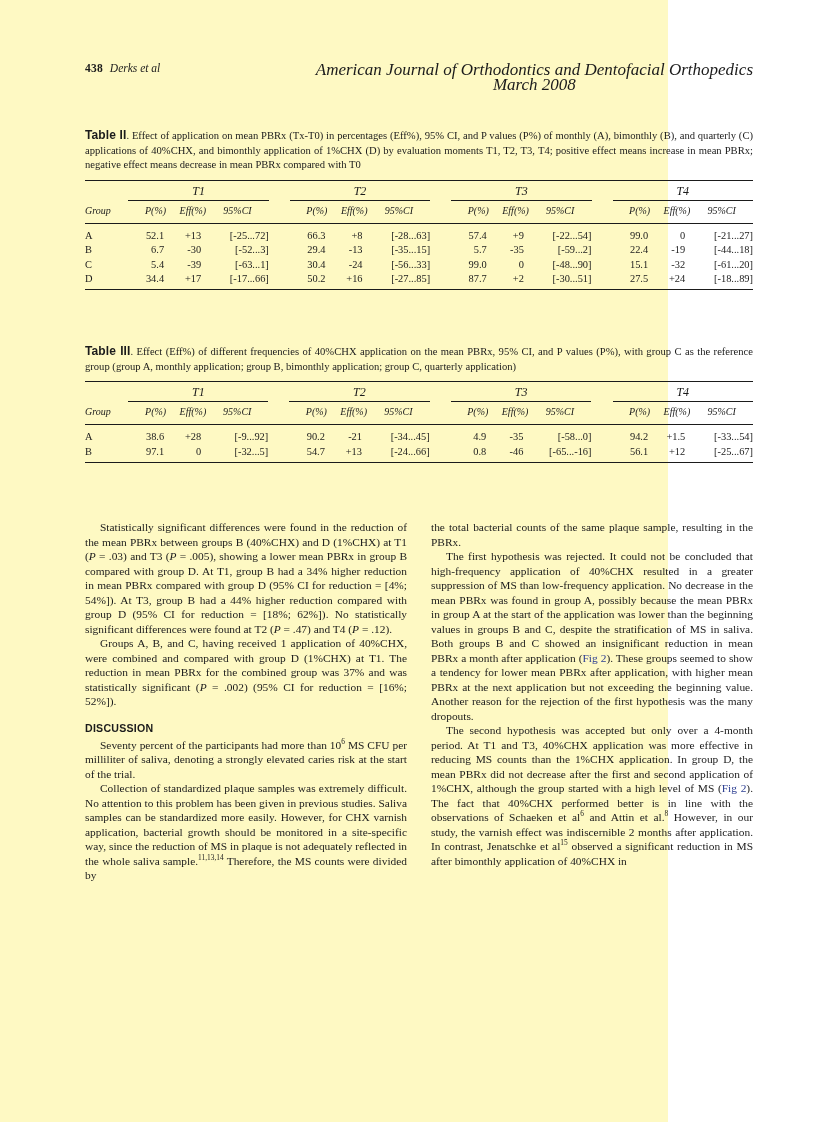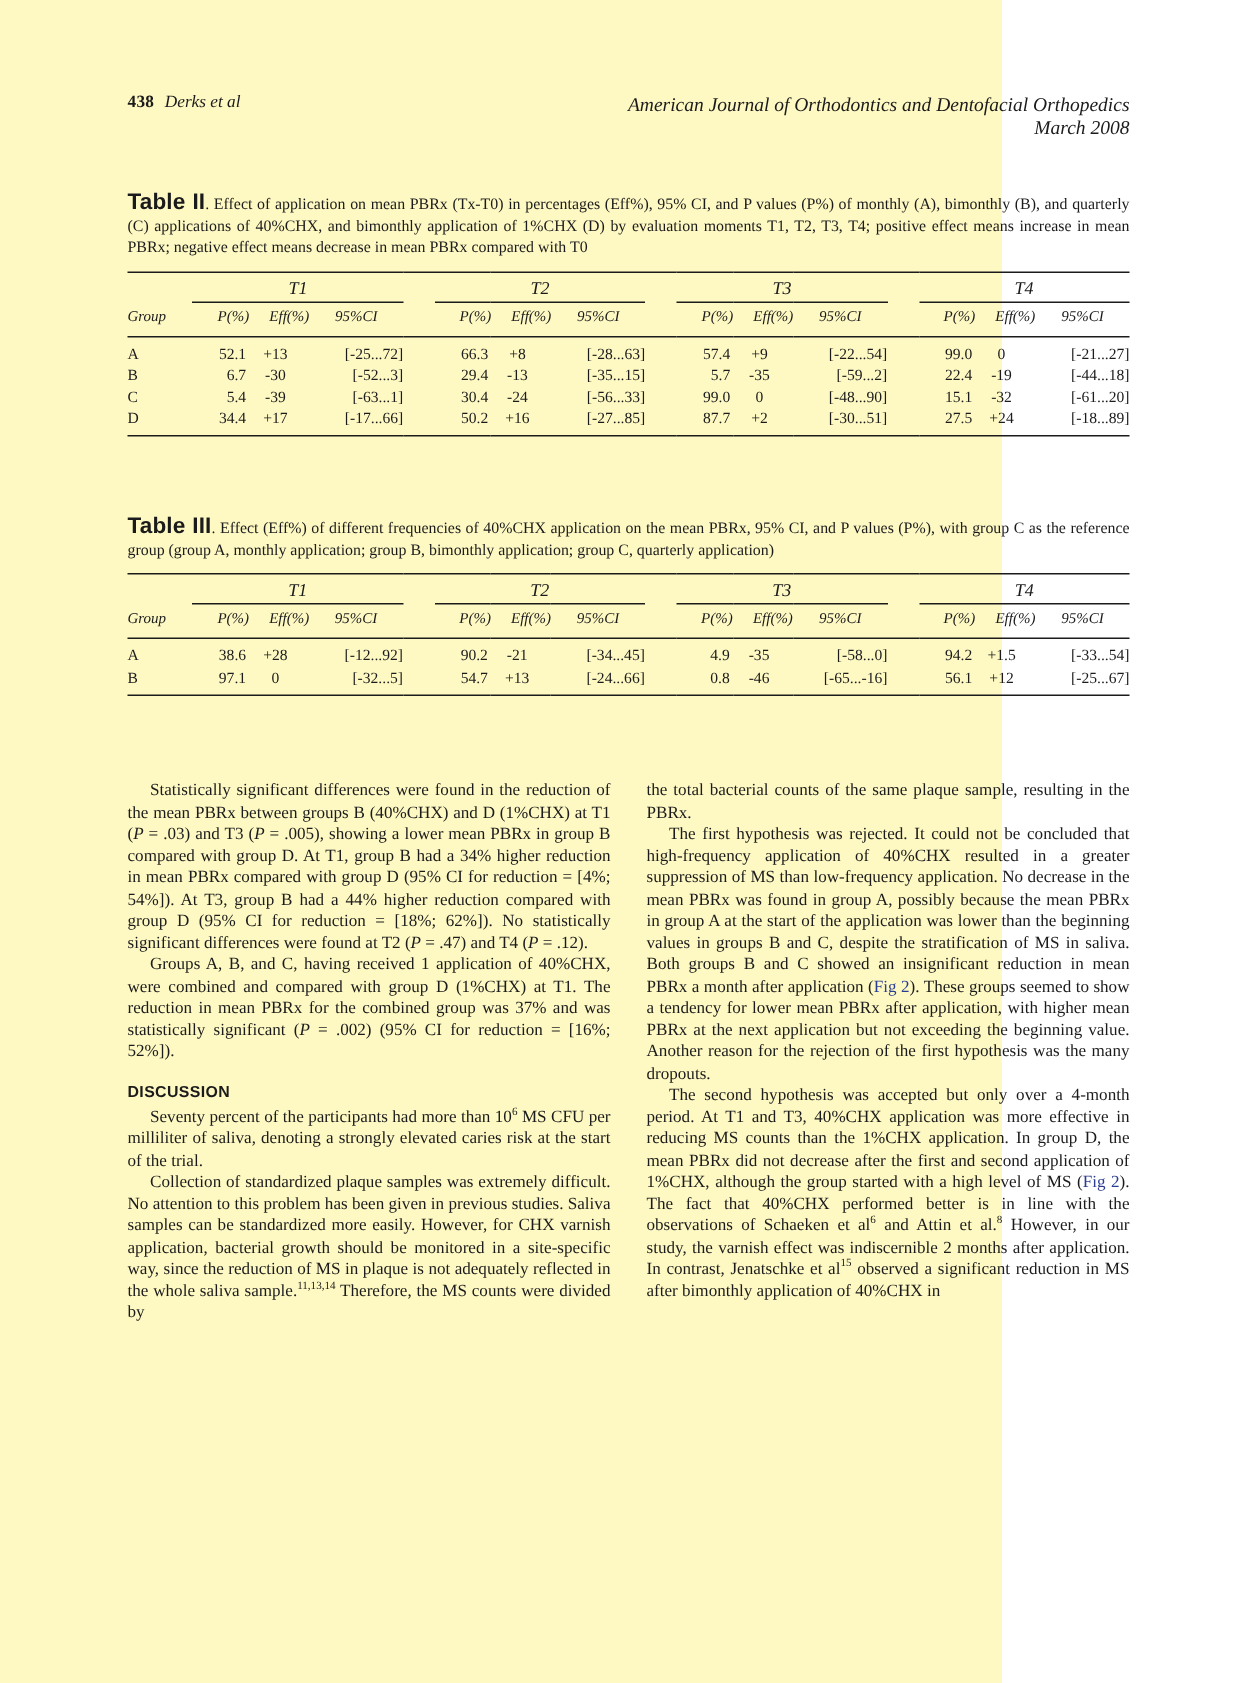--- a/index.html
+++ b/index.html
@@ -43,37 +43,37 @@
     font-style: normal;
     letter-spacing: .2px;
   }
   .runhead-left .authors {
     font-style: italic;
     margin-left: 7px;
   }
   .runhead-right {
     position: absolute;
     right: 0; top: 0;
-    text-align: right;
+    text-align: center;
     font-style: italic;
-    font-size: 13px;
+    font-size: 17px;
     line-height: 15px;
   }
 
   
   .table-block { position: absolute; left: 85px; width: 668px; }
   .tbl-caption {
     font-size: 10.6px;
     line-height: 14.6px;
     text-align: justify;
     margin-bottom: 7px;
   }
   .tbl-caption .tbl-label {
     font-family: "Liberation Sans", sans-serif;
-    font-size: 15px;
+    font-size: 12px;
     font-weight: bold;
     letter-spacing: .1px;
   }
 
   table.data {
     border-collapse: collapse;
     width: 668px;
     font-size: 10.2px;
   }
   table.data td, table.data th {
@@ -109,21 +109,21 @@
   tr.colhead td.c-ci { text-align: center; }
 
   tr.datarow td {
     font-size: 10.4px;
     padding-top: 3.0px;
     padding-bottom: 0.4px;
     white-space: nowrap;
   }
   tr.datarow td.v-group { text-align: left; }
   tr.datarow td.v-p { text-align: right; padding-right: 2px; }
-  tr.datarow td.v-eff { text-align: center; padding-right: 5px; }
+  tr.datarow td.v-eff { text-align: right; padding-right: 5px; }
   tr.datarow td.v-ci { text-align: right; }
   tr.datarow.first td { padding-top: 6px; }
   tr.datarow.last td { padding-bottom: 5px; }
 
   col.w-group { width: 46px; }
   col.w-p     { width: 40px; }
   col.w-eff   { width: 42px; }
   col.w-ci    { width: 66px; }
   col.w-gap   { width: 24px; }
 
@@ -392,21 +392,21 @@
         </tr>
 
         <tr class="rule-head">
             <td colspan="16"></td>
           </tr>
 
         <tr class="datarow first">
           <td class="v-group">A</td>
           <td class="v-p">38.6</td>
           <td class="v-eff">+28</td>
-          <td class="v-ci">[-12...92]</td>
+          <td class="v-ci">[-9...92]</td>
           <td></td>
           <td class="v-p">90.2</td>
           <td class="v-eff">-21</td>
           <td class="v-ci">[-34...45]</td>
           <td></td>
           <td class="v-p">4.9</td>
           <td class="v-eff">-35</td>
           <td class="v-ci">[-58...0]</td>
           <td></td>
           <td class="v-p">94.2</td>

